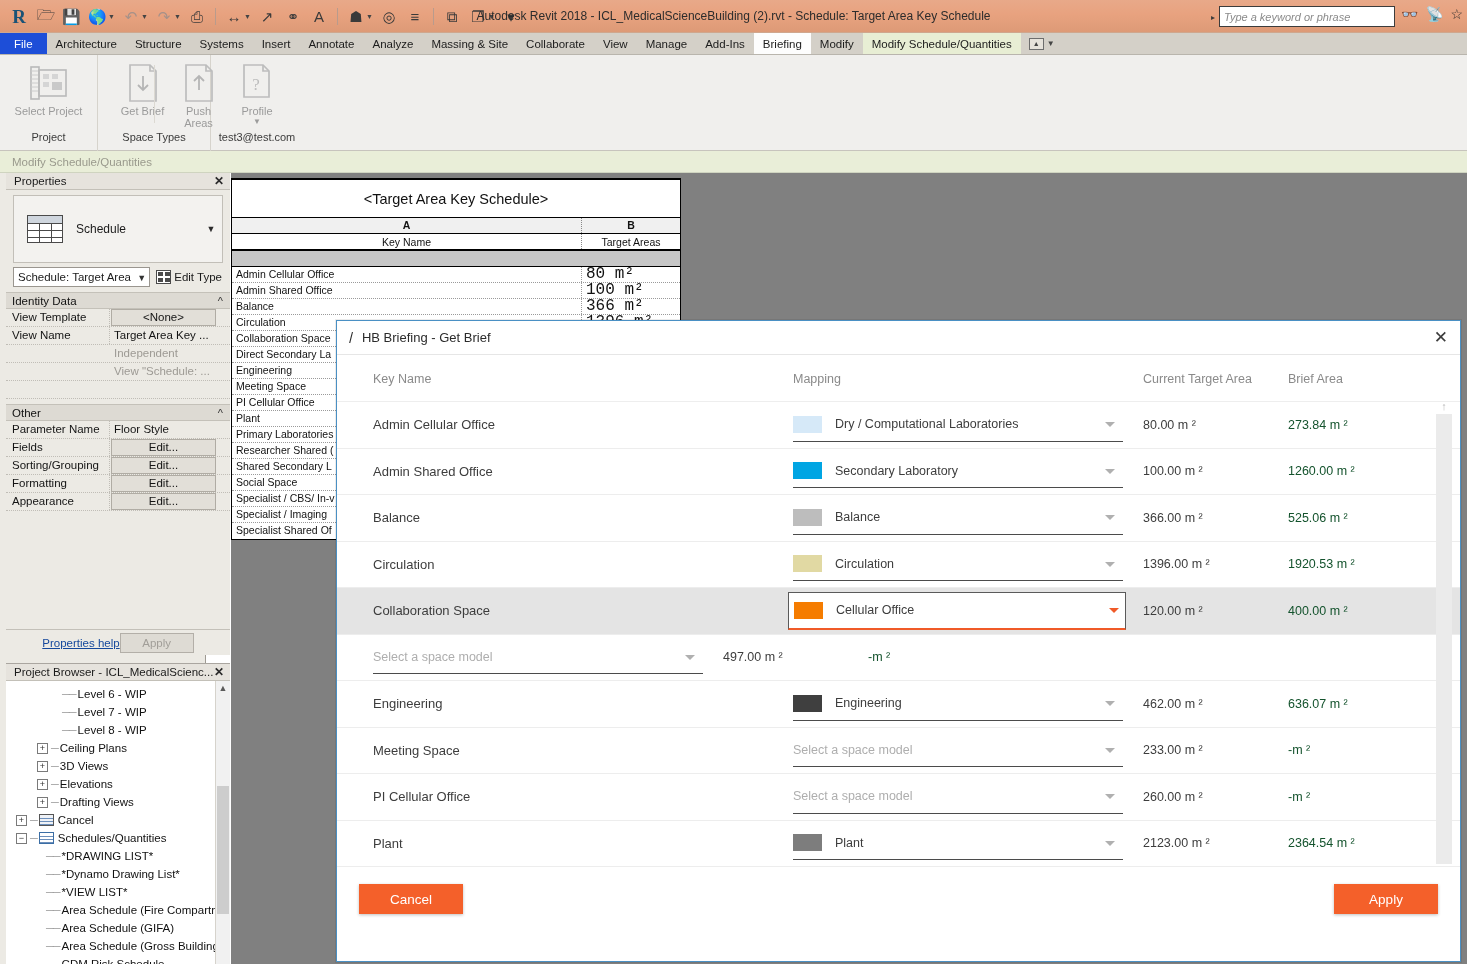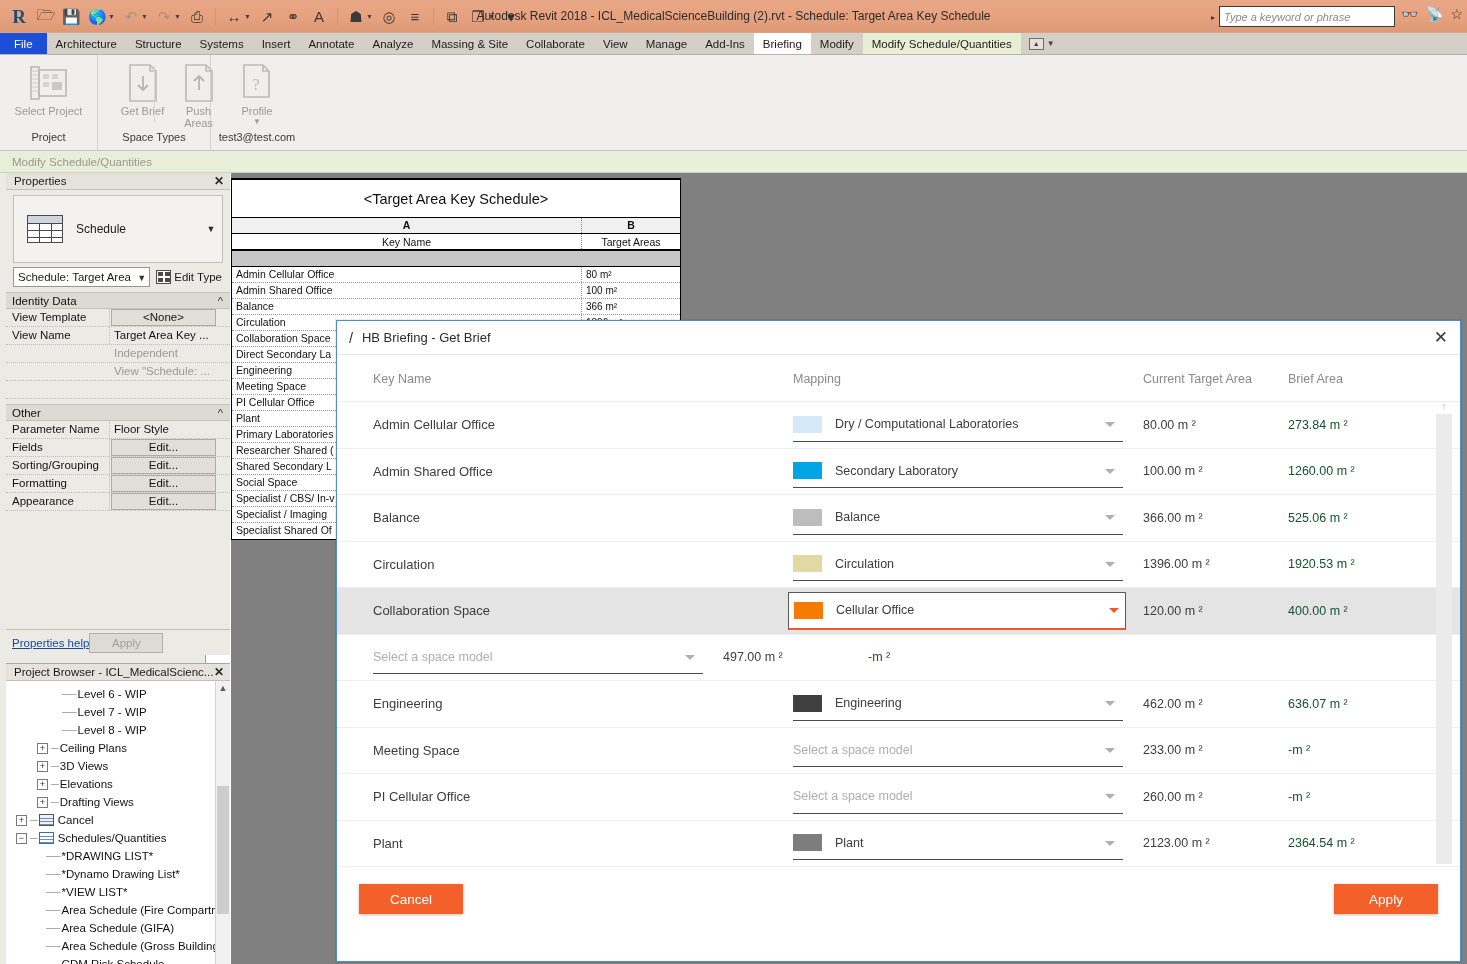--- a/index.html
+++ b/index.html
@@ -189,21 +189,21 @@
   }
   .pval.dis { color: #9d9a94; }
   .pval.btn {
     background: #e2dfd8; border: 1px solid #b0aca4; text-align:center; padding:0;
     line-height: 15px; height: 17px; margin: 0 14px 0 1px;
   }
 
   .propsfoot {
     position:absolute; left: 6px; top: 456px; width: 224px; height: 26px;
     border-top: 1px solid #c3c0b8; display:flex; align-items:center;
-    padding: 0 6px; justify-content: flex-start; background:#eceae4;
+    padding: 0 6px; justify-content: center; background:#eceae4;
   }
   .helplink { font-size: 11.5px; color: #15489c; text-decoration: underline; cursor:pointer; }
   .applybtn {
     width: 74px; height: 20px; background: #dedbd4; border: 1px solid #b3afa8;
     font-size: 11.5px; color: #a19e98; text-align:center; line-height: 18px;
   }
 
   .browser {
     position: absolute; left: 6px; top: 490px; width: 224px; height: 474px;
     background: #fff; border-top: 1px solid #aaa6a0;
@@ -252,21 +252,21 @@
   .sch-cols { display:flex; height: 16px; background: #f0f0f0; border-bottom:1px solid #000;}
   .sch-cols div { font-size: 10.5px; font-weight: bold; text-align:center; line-height:15px; color:#111;}
   .sch-hdr { display:flex; height: 17px; border-bottom: 2px solid #000; }
   .sch-hdr div { font-size: 10.5px; text-align:center; line-height:16px; color:#111; }
   .colA { width: 350px; border-right: 1px dotted #888; }
   .colB { flex: 1; }
   .sch-gap { height: 16px; background: #c6c6c6; border-bottom: 1px solid #000;}
   .sch-row { display:flex; height: 16px; border-bottom: 1px dotted #9a9a9a; }
   .sch-row .c1 { width: 350px; font-size: 10.5px; color:#111; line-height: 15px; padding-left:4px;
     border-right: 1px dotted #9a9a9a; overflow:hidden; white-space:nowrap;}
-  .sch-row .c2 { flex:1; font-size: 10px; color:#111; line-height: 15px; padding-left:4px; }
+  .sch-row .c2 { flex:1; font-size: 16px; color:#111; line-height: 15px; padding-left:4px;font-family:Liberation Mono, monospace; }
 
   
   .modal {
     position: absolute; left: 336px; top: 320px; width: 1125px; height: 642px;
     background: #ffffff; border: 1px solid #4a90c4;
     box-shadow: 0 0 0 1px rgba(0,0,0,0.08);
   }
   .modal-title {
     height: 34px; display:flex; align-items:center; padding: 0 12px;
     border-bottom: 1px solid #e6e6e6; position: relative;

